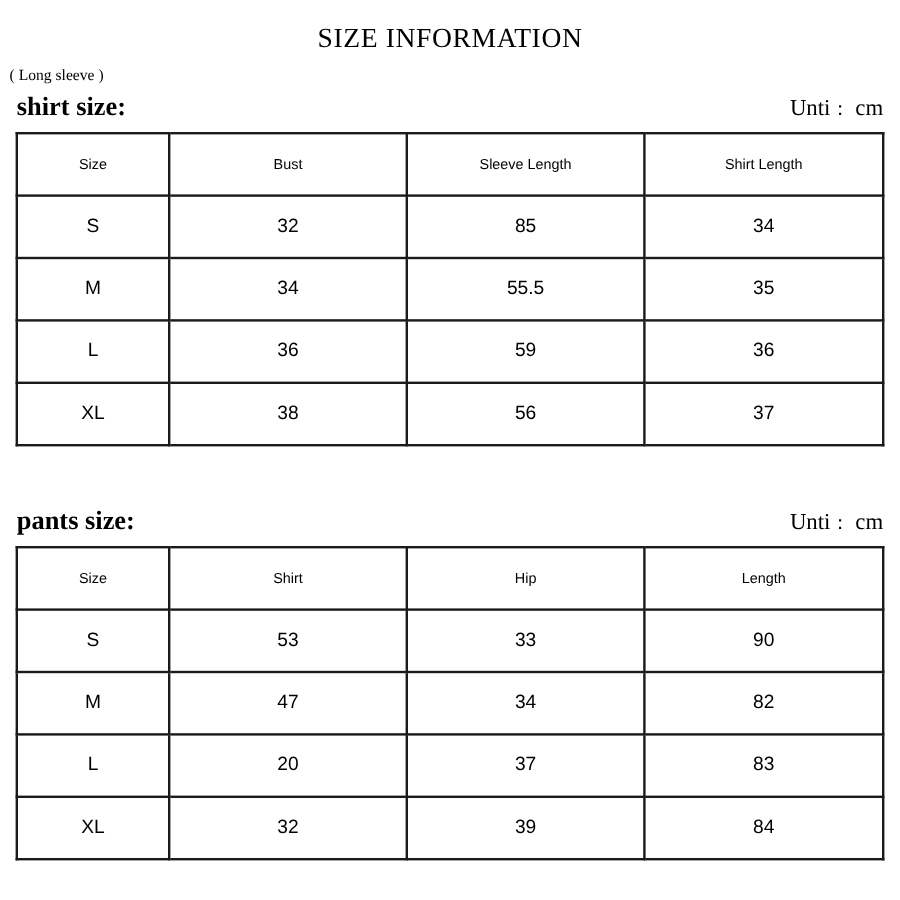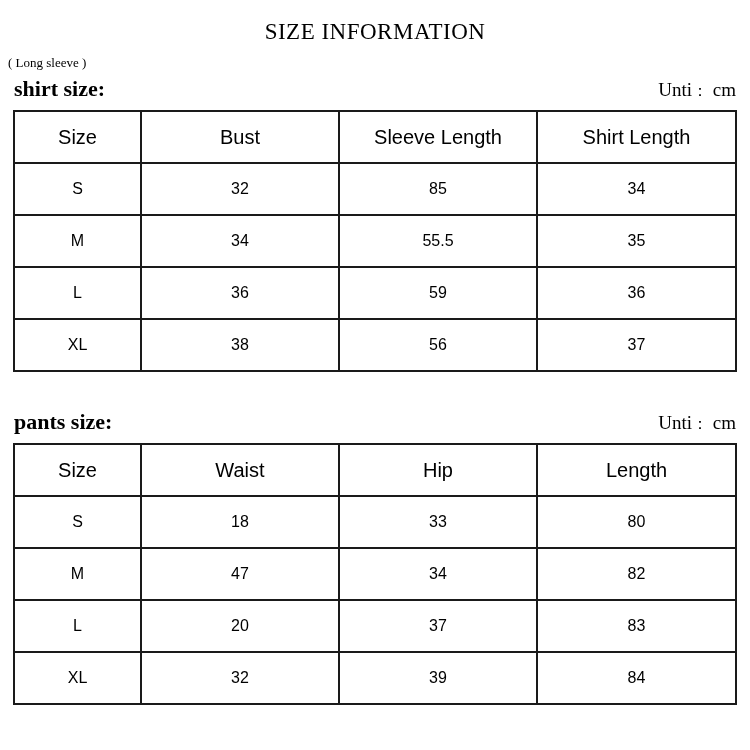--- a/index.html
+++ b/index.html
@@ -70,32 +70,32 @@
     border: 2px solid #1a1a1a;
     text-align: center;
     font-size: 16px;
     font-weight: normal;
     font-family: "Liberation Sans", sans-serif;
     padding: 0;
     height: 50px;
     vertical-align: middle;
   }
   table.size-table th {
-    font-size: 20px;
+    font-size: 12px;
   }
   .col-size { width: 127px; }
   .col-b { width: 198px; }
   .col-c { width: 198px; }
   .col-d { width: 199px; }
 
   .spacer-mid {
     height: 34px;
   }
   .pants-section {
-    margin-top: 4px;
+    margin-top: 16px;
   }
 </style>
 </head>
 <body>
 
 <div class="page">
 
   <div class="main-title">SIZE INFORMATION</div>
 
   <div class="sleeve-note">( Long sleeve )</div>
@@ -165,31 +165,31 @@
     <table class="size-table">
       <colgroup>
         <col class="col-size">
           <col class="col-b">
           <col class="col-c">
           <col class="col-d">
       </colgroup>
       <thead>
         <tr>
           <th>Size</th>
-          <th>Waist</th>
+          <th>Shirt</th>
           <th>Hip</th>
           <th>Length</th>
         </tr>
       </thead>
       <tbody>
         <tr>
           <td>S</td>
-          <td>18</td>
+          <td>53</td>
           <td>33</td>
-          <td>80</td>
+          <td>90</td>
         </tr>
         <tr>
           <td>M</td>
           <td>47</td>
           <td>34</td>
           <td>82</td>
         </tr>
         <tr>
           <td>L</td>
           <td>20</td>

